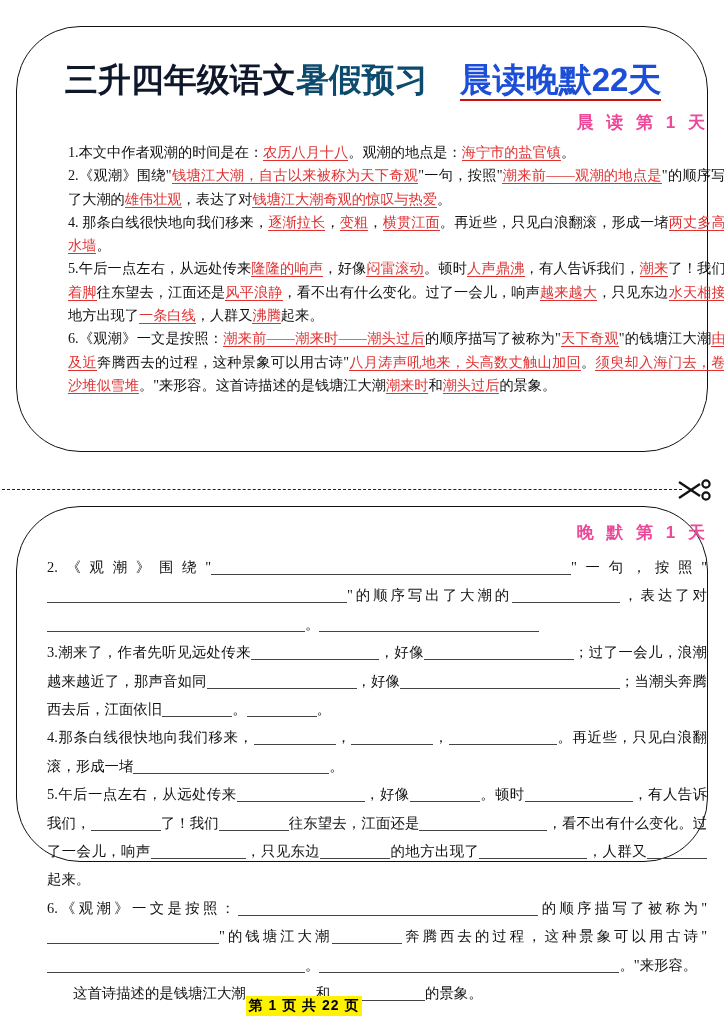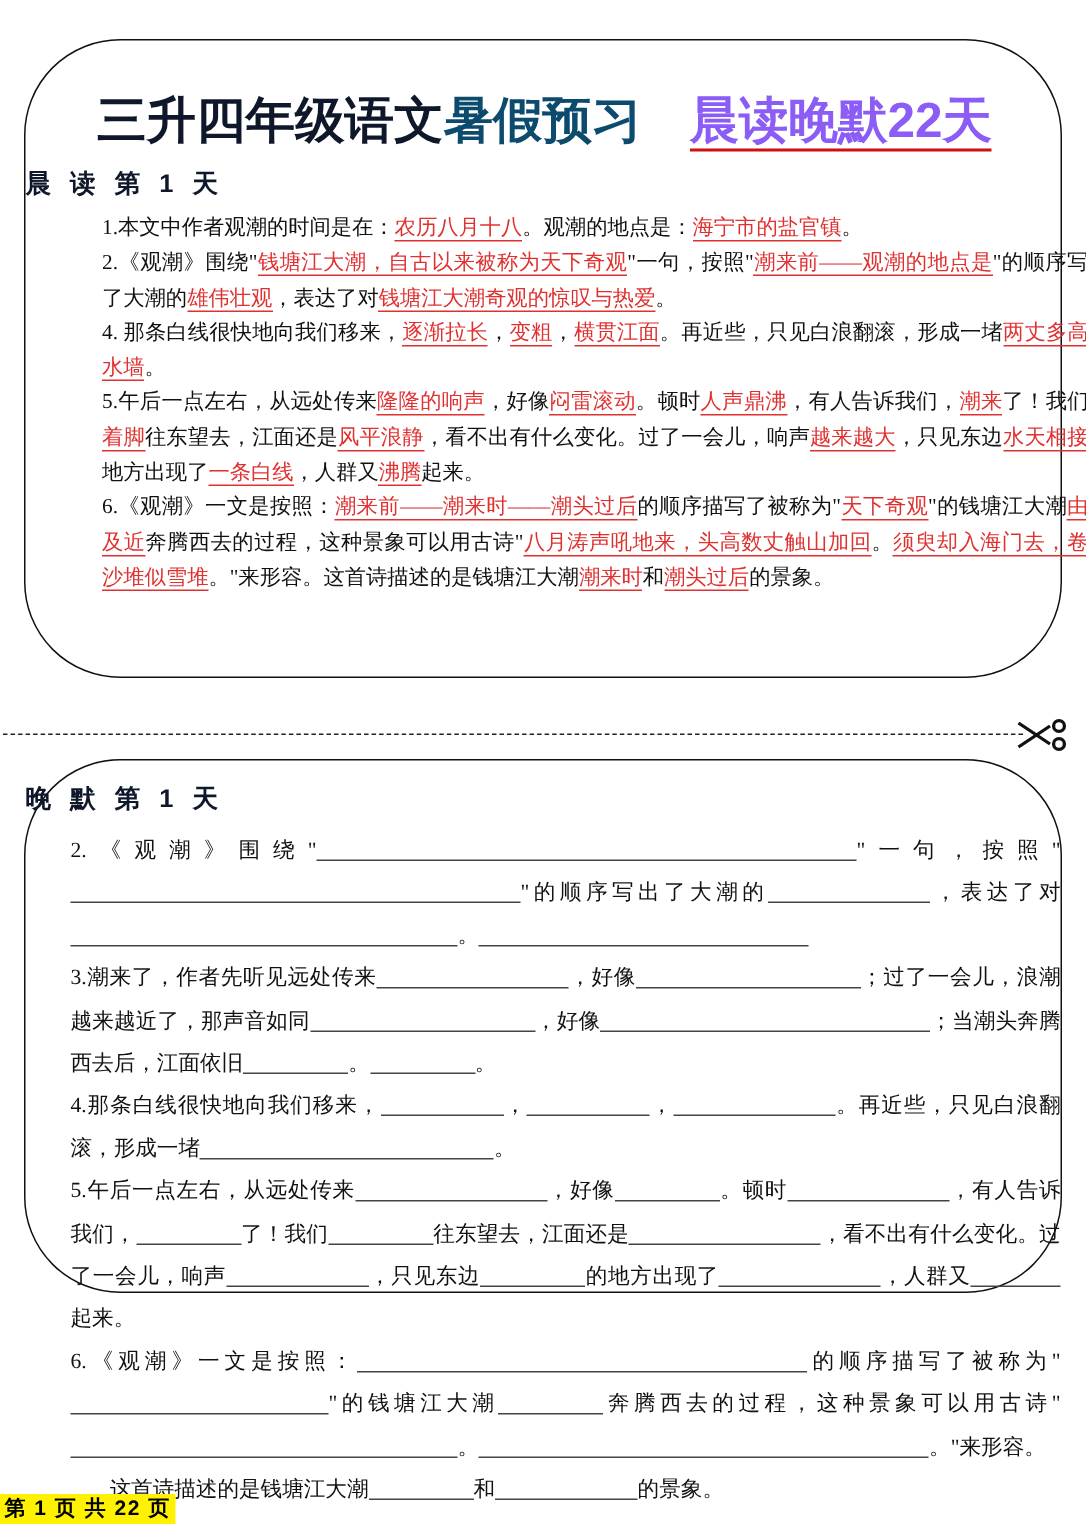--- a/index.html
+++ b/index.html
@@ -53,33 +53,33 @@
     font-family: "Liberation Sans", "DejaVu Sans", sans-serif;
     font-weight: bold;
     font-size: 33px;
     letter-spacing: 0px;
     line-height: 42px;
     white-space: nowrap;
   }
   .banner .seg-black { color: #0f172a; }
   .banner .seg-green { color: #0c4a6e; }
   .banner .seg-red {
-    color: #8b5cf6;
+    color: #1d4ed8;
     border-bottom: 2.5px solid #CC1111;
     padding-bottom: 1px;
     margin-left: 32px;
   }
 
   .subtitle {
     position: absolute;
     left: 0;
     top: 84px;
     width: 692px;
-    text-align: left;
-    color: #0f172a;
+    text-align: right;
+    color: #ec4899;
     font-family: "Liberation Sans", "DejaVu Sans", sans-serif;
     font-weight: bold;
     font-size: 17px;
     letter-spacing: 4px;
   }
   #subtitle-evening {
     top: 14px;
   }
 
   
@@ -160,20 +160,21 @@
     height: 24px;
     color: #111;
   }
 
   
   #footer {
     position: absolute;
     left: 0;
     top: 996px;
     width: 608px;
+    text-align: center;
   }
   #footer-label {
     display: inline-block;
     background: #FFF200;
     color: #000;
     font-family: "Liberation Sans", "DejaVu Sans", sans-serif;
     font-weight: bold;
     font-size: 14px;
     padding: 1px 3px;
     letter-spacing: 1px;

